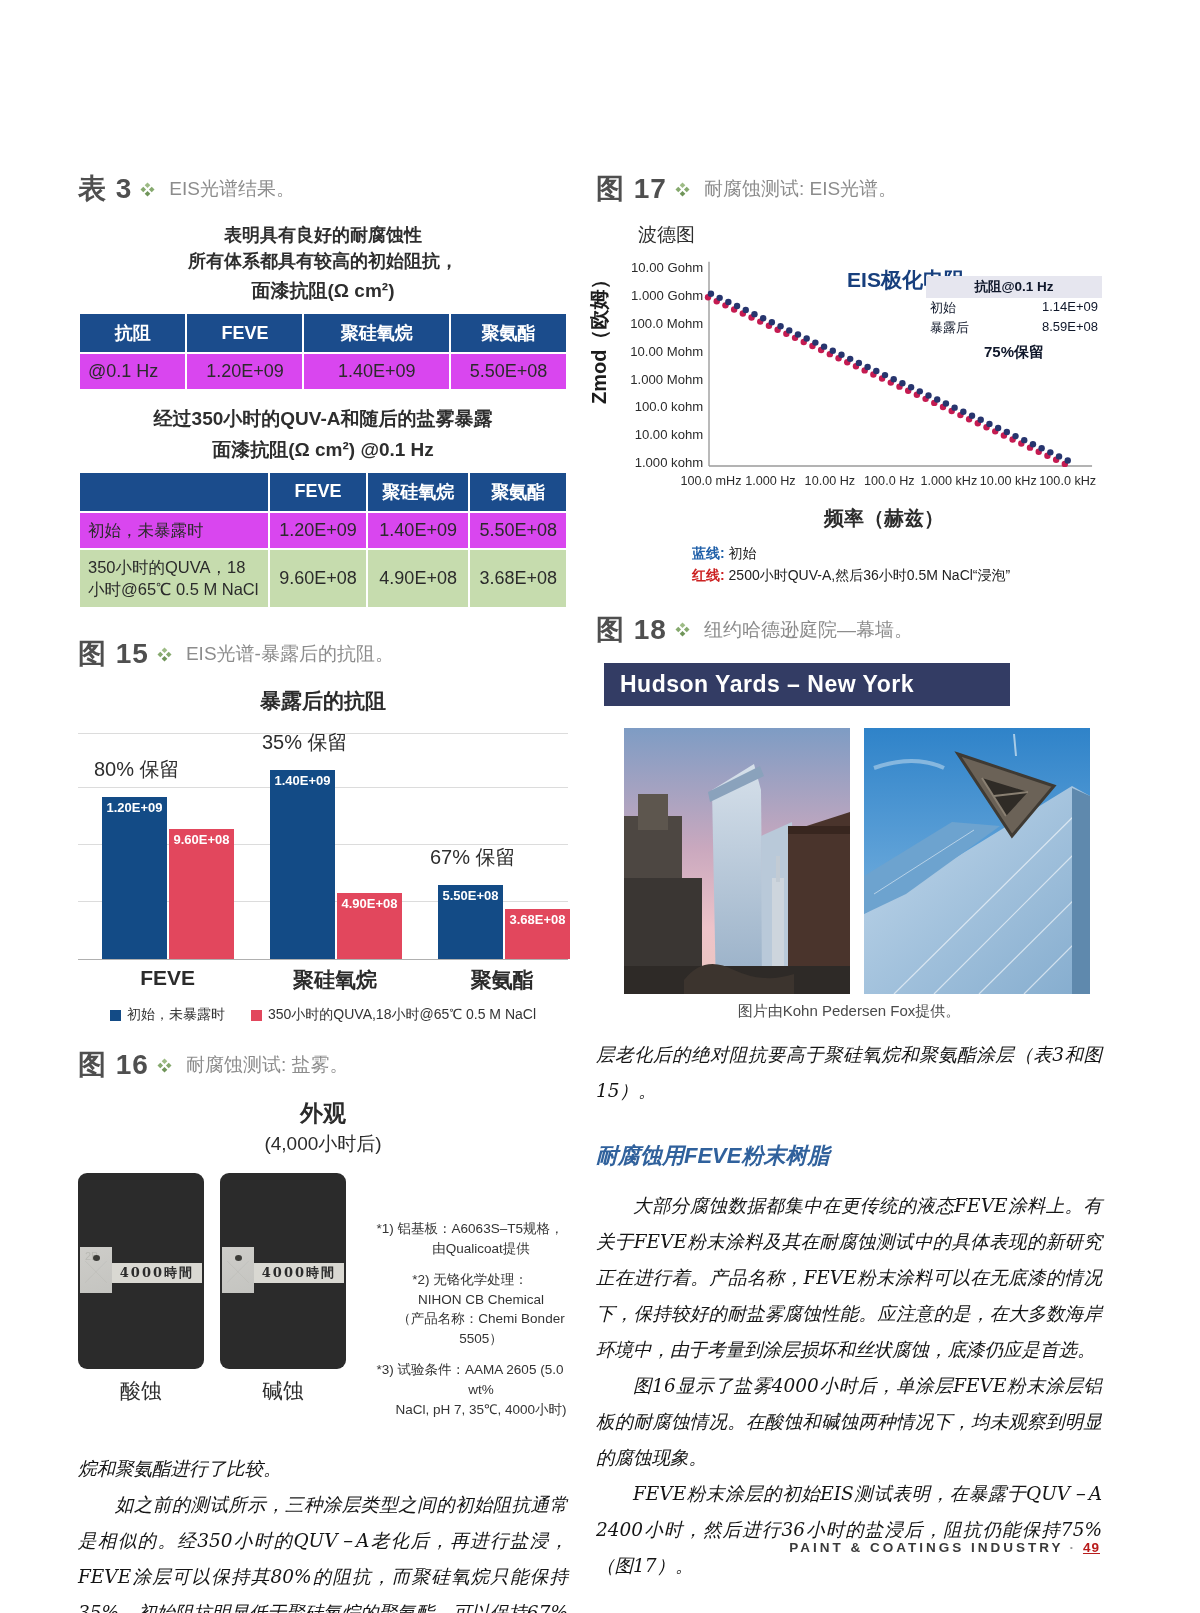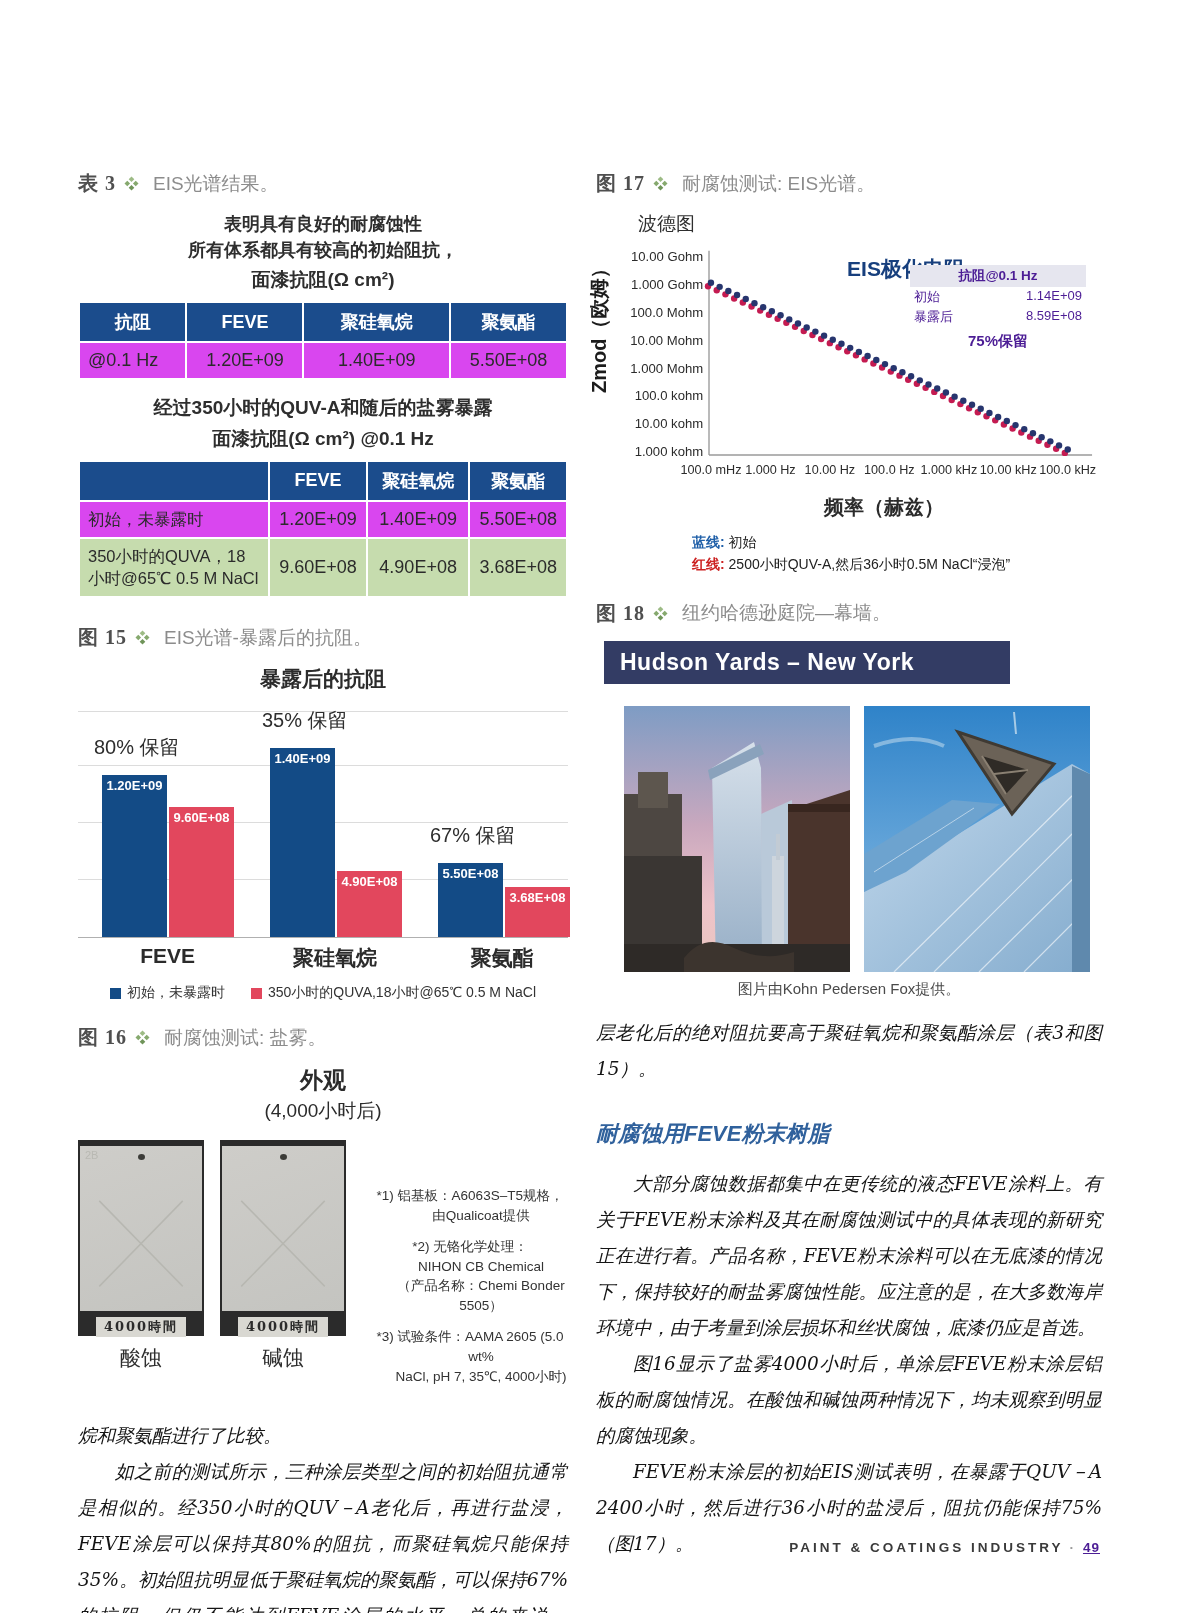--- a/index.html
+++ b/index.html
@@ -4,21 +4,21 @@
 <style>
   html,body{margin:0;padding:0;background:#ffffff;}
   .page{position:relative;width:1200px;height:1613px;background:#ffffff;overflow:hidden;
         font-family:"Liberation Sans",sans-serif;color:#2b2b2b;}
   .col{position:absolute;top:170px;}
   .col-left{left:78px;width:490px;}
   .col-right{left:596px;width:506px;}
 
   
   .figcap{display:flex;align-items:center;gap:8px;margin-bottom:14px;}
-  .figcap .cap-label{font-weight:bold;font-size:20px;color:#4f4f4f;letter-spacing:1px;font-family:Liberation Serif, serif;}
+  .figcap .cap-label{font-weight:bold;font-size:28px;color:#4f4f4f;letter-spacing:1px;}
   .figcap .cap-text{font-size:19px;color:#8c8c8c;margin-left:6px;}
   .marker-icon{width:15px;height:15px;flex:0 0 auto;}
 
   
   .tbl-headline{font-weight:bold;font-size:18px;line-height:1.45;text-align:center;color:#2e2e2e;}
   .tbl-sub{font-weight:600;font-size:19px;text-align:center;margin:4px 0 8px;color:#2e2e2e;}
   table{width:100%;border-collapse:collapse;}
   th,td{border:2.5px solid #ffffff;font-size:18px;padding:7px 8px;}
   th{background:#1b4c8c;color:#ffffff;font-weight:bold;text-align:center;}
   td{background:#d946ef;color:#2b2b2b;text-align:center;}
@@ -40,22 +40,22 @@
   .bar-xlabel{width:132px;text-align:center;font-weight:bold;font-size:21px;}
   .bar-legend{display:flex;justify-content:center;gap:26px;margin-top:12px;font-size:14px;color:#333;}
   .bar-legend .item{display:flex;align-items:center;gap:6px;}
   .sq{display:inline-block;width:11px;height:11px;}
 
   
   .app-title{font-weight:bold;font-size:23px;text-align:center;}
   .app-sub{font-size:19px;text-align:center;margin-top:2px;}
   .fig16-wrap{position:relative;margin-top:16px;height:238px;}
   .panels{display:flex;gap:16px;}
-  .panel{width:126px;height:196px;background:#2b2b2b;display:flex;flex-direction:column;
-         align-items:center;padding:6px 2px 8px;box-sizing:border-box;}
+  .panel{width:126px;height:196px;background:#2b2b2b;display:flex;
+         align-items:center;padding:6px 2px 8px;box-sizing:border-box;border-radius:9px;}
   .specimen{position:relative;width:100%;flex:1;background:linear-gradient(160deg,#cecdc9,#c4c4c0);}
   .spec-mark{position:absolute;top:3px;left:5px;font-size:11px;color:#b9b9b3;}
   .hole{position:absolute;top:8px;left:50%;width:7px;height:6px;margin-left:-3px;
         background:#3c3c38;border-radius:50%;}
   .tag{margin-top:6px;background:#d9d8d2;color:#2b2b2b;font-family:"DejaVu Serif",serif;
        font-weight:bold;font-size:13px;letter-spacing:2px;padding:1px 8px;}
   .panel-caps{display:flex;gap:16px;margin-top:8px;}
   .panel-cap{width:126px;text-align:center;font-size:21px;color:#2e2e2e;}
   .notes{position:absolute;left:292px;top:46px;width:200px;font-size:13.5px;line-height:1.45;color:#333;text-align:center;}
   .note{margin-bottom:12px;padding-left:22px;text-indent:-22px;}
@@ -72,39 +72,39 @@
   
   .bode-wrap{position:relative;}
   .bode-titles{margin-left:42px;}
   .bode-t1{font-weight:bold;font-size:23px;color:#1c1c1c;}
   .bode-t2{font-size:19px;color:#2e2e2e;margin-top:2px;}
   .eis-title{position:absolute;top:44px;left:170px;width:280px;text-align:center;
              font-weight:bold;font-size:21px;color:#173f7d;}
   .bode-svg-box{position:relative;margin-top:6px;}
   .ylab{position:absolute;left:-10px;top:150px;transform:rotate(-90deg);transform-origin:left top;
         font-weight:bold;font-size:20px;white-space:nowrap;color:#1c1c1c;}
-  .inset{position:absolute;top:22px;right:16px;width:176px;font-size:13px;color:#4c1d95;}
+  .inset{position:absolute;top:22px;right:0px;width:176px;font-size:13px;color:#0f172a;}
   .inset-h{background:#e6e6ef;font-weight:bold;text-align:center;padding:2px 0;font-size:13.5px;}
   .inset-row{display:flex;justify-content:space-between;padding:1px 4px;}
   .inset-note{text-align:center;font-size:15px;margin-top:5px;font-weight:bold;}
   .bode-xlabel{text-align:center;font-weight:bold;font-size:20px;margin-top:2px;padding-left:70px;}
   .bode-legend{margin:10px 0 0 96px;font-size:14px;line-height:1.6;color:#222;}
   .blue-key{color:#1f5fa8;font-weight:bold;}
   .red-key{color:#cc2222;font-weight:bold;}
 
   
   .banner{margin-left:8px;width:406px;background:#333c64;color:#fff;font-weight:bold;
           font-size:23px;letter-spacing:0.5px;padding:8px 0 8px 16px;box-sizing:border-box;}
   .hy-photos{display:flex;gap:14px;margin:22px 0 0 28px;}
   .hy-photos svg{display:block;}
   .credit{text-align:center;font-size:15px;color:#4a4a4a;margin-top:8px;}
 
   .footer{position:absolute;right:100px;top:1540px;font-size:13.5px;font-weight:bold;
           letter-spacing:3px;color:#3a3a3a;}
-  .footer .pgnum{color:#4c1d95;margin-left:6px;letter-spacing:1px;text-decoration:underline;}
+  .footer .pgnum{color:#b91c1c;margin-left:6px;letter-spacing:1px;text-decoration:underline;}
   .footer .dot{color:#9a9a9a;margin-left:6px;}
 
   svg text{font-family:"Liberation Sans",sans-serif;}
 </style>
 </head>
 <body>
 
 <div class="page">
 
   <div class="col col-left">

